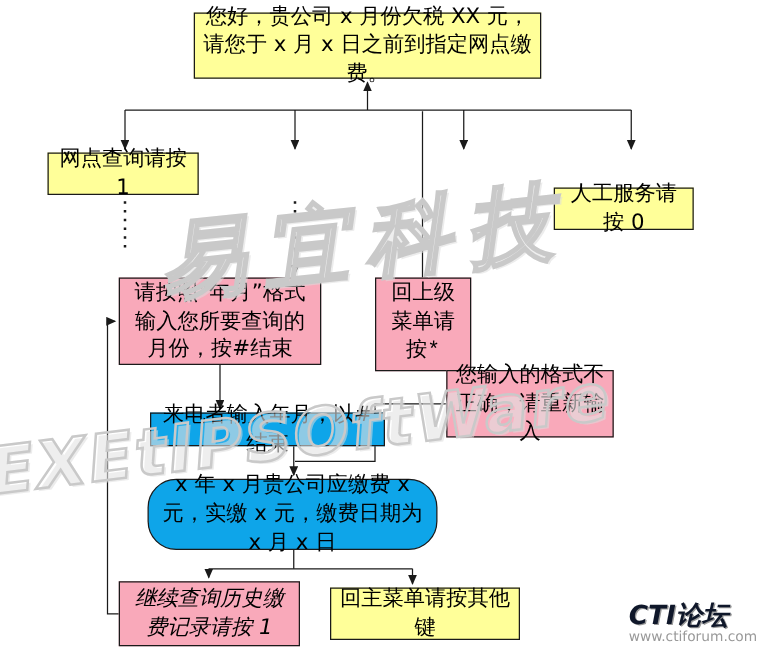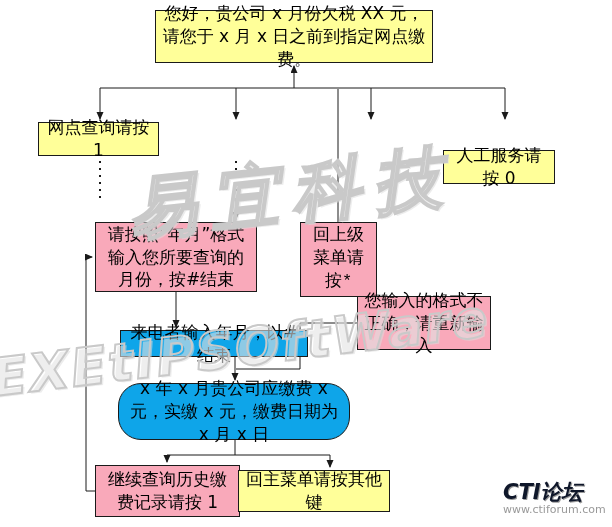--- a/index.html
+++ b/index.html
@@ -28,22 +28,22 @@
   .n-greeting{left:155px;top:10px;width:278px;height:53px;}
   .n-menu1{left:38px;top:122px;width:121px;height:34px;}
   .n-menu2{left:175px;top:122px;width:122px;height:34px;}
   .n-menu3{left:313px;top:122px;width:117px;height:34px;}
   .n-menu4{left:443px;top:110px;width:112px;height:34px;margin-top:40px;}
   .n-input-prompt{left:95px;top:222px;width:162px;height:70px;}
   .n-back-menu{left:300px;top:222px;width:77px;height:75px;font-family:Liberation Mono, monospace;}
   .n-caller-input{left:120px;top:330px;width:188px;height:27px;padding:1px 3px;}
   .n-error{left:357px;top:296px;width:134px;height:54px;}
   .n-result{left:118px;top:383px;width:232px;height:57px;border-radius:23px;}
-  .n-continue{left:95px;top:465px;width:145px;height:52px;}
-  .n-main-return{left:238px;top:470px;width:152px;height:42px;}
+  .n-continue{left:95px;top:465px;width:145px;height:52px;font-style:italic;}
+  .n-main-return{left:264px;top:470px;width:152px;height:42px;}
 
   .watermark{
     position:absolute;z-index:5;pointer-events:none;
     font-style:italic;font-weight:bold;white-space:nowrap;
     color:rgba(255,255,255,0.12);
     -webkit-text-stroke:2px #c9c9c9;
     text-shadow:2px 2px 0 rgba(220,220,220,0.55);
   }
   .wm-cn{left:128px;top:148px;font-size:68px;letter-spacing:14px;transform:rotate(-6deg);}
   .wm-en{left:-10px;top:318px;font-size:52px;letter-spacing:2px;transform:rotate(-7deg);}

